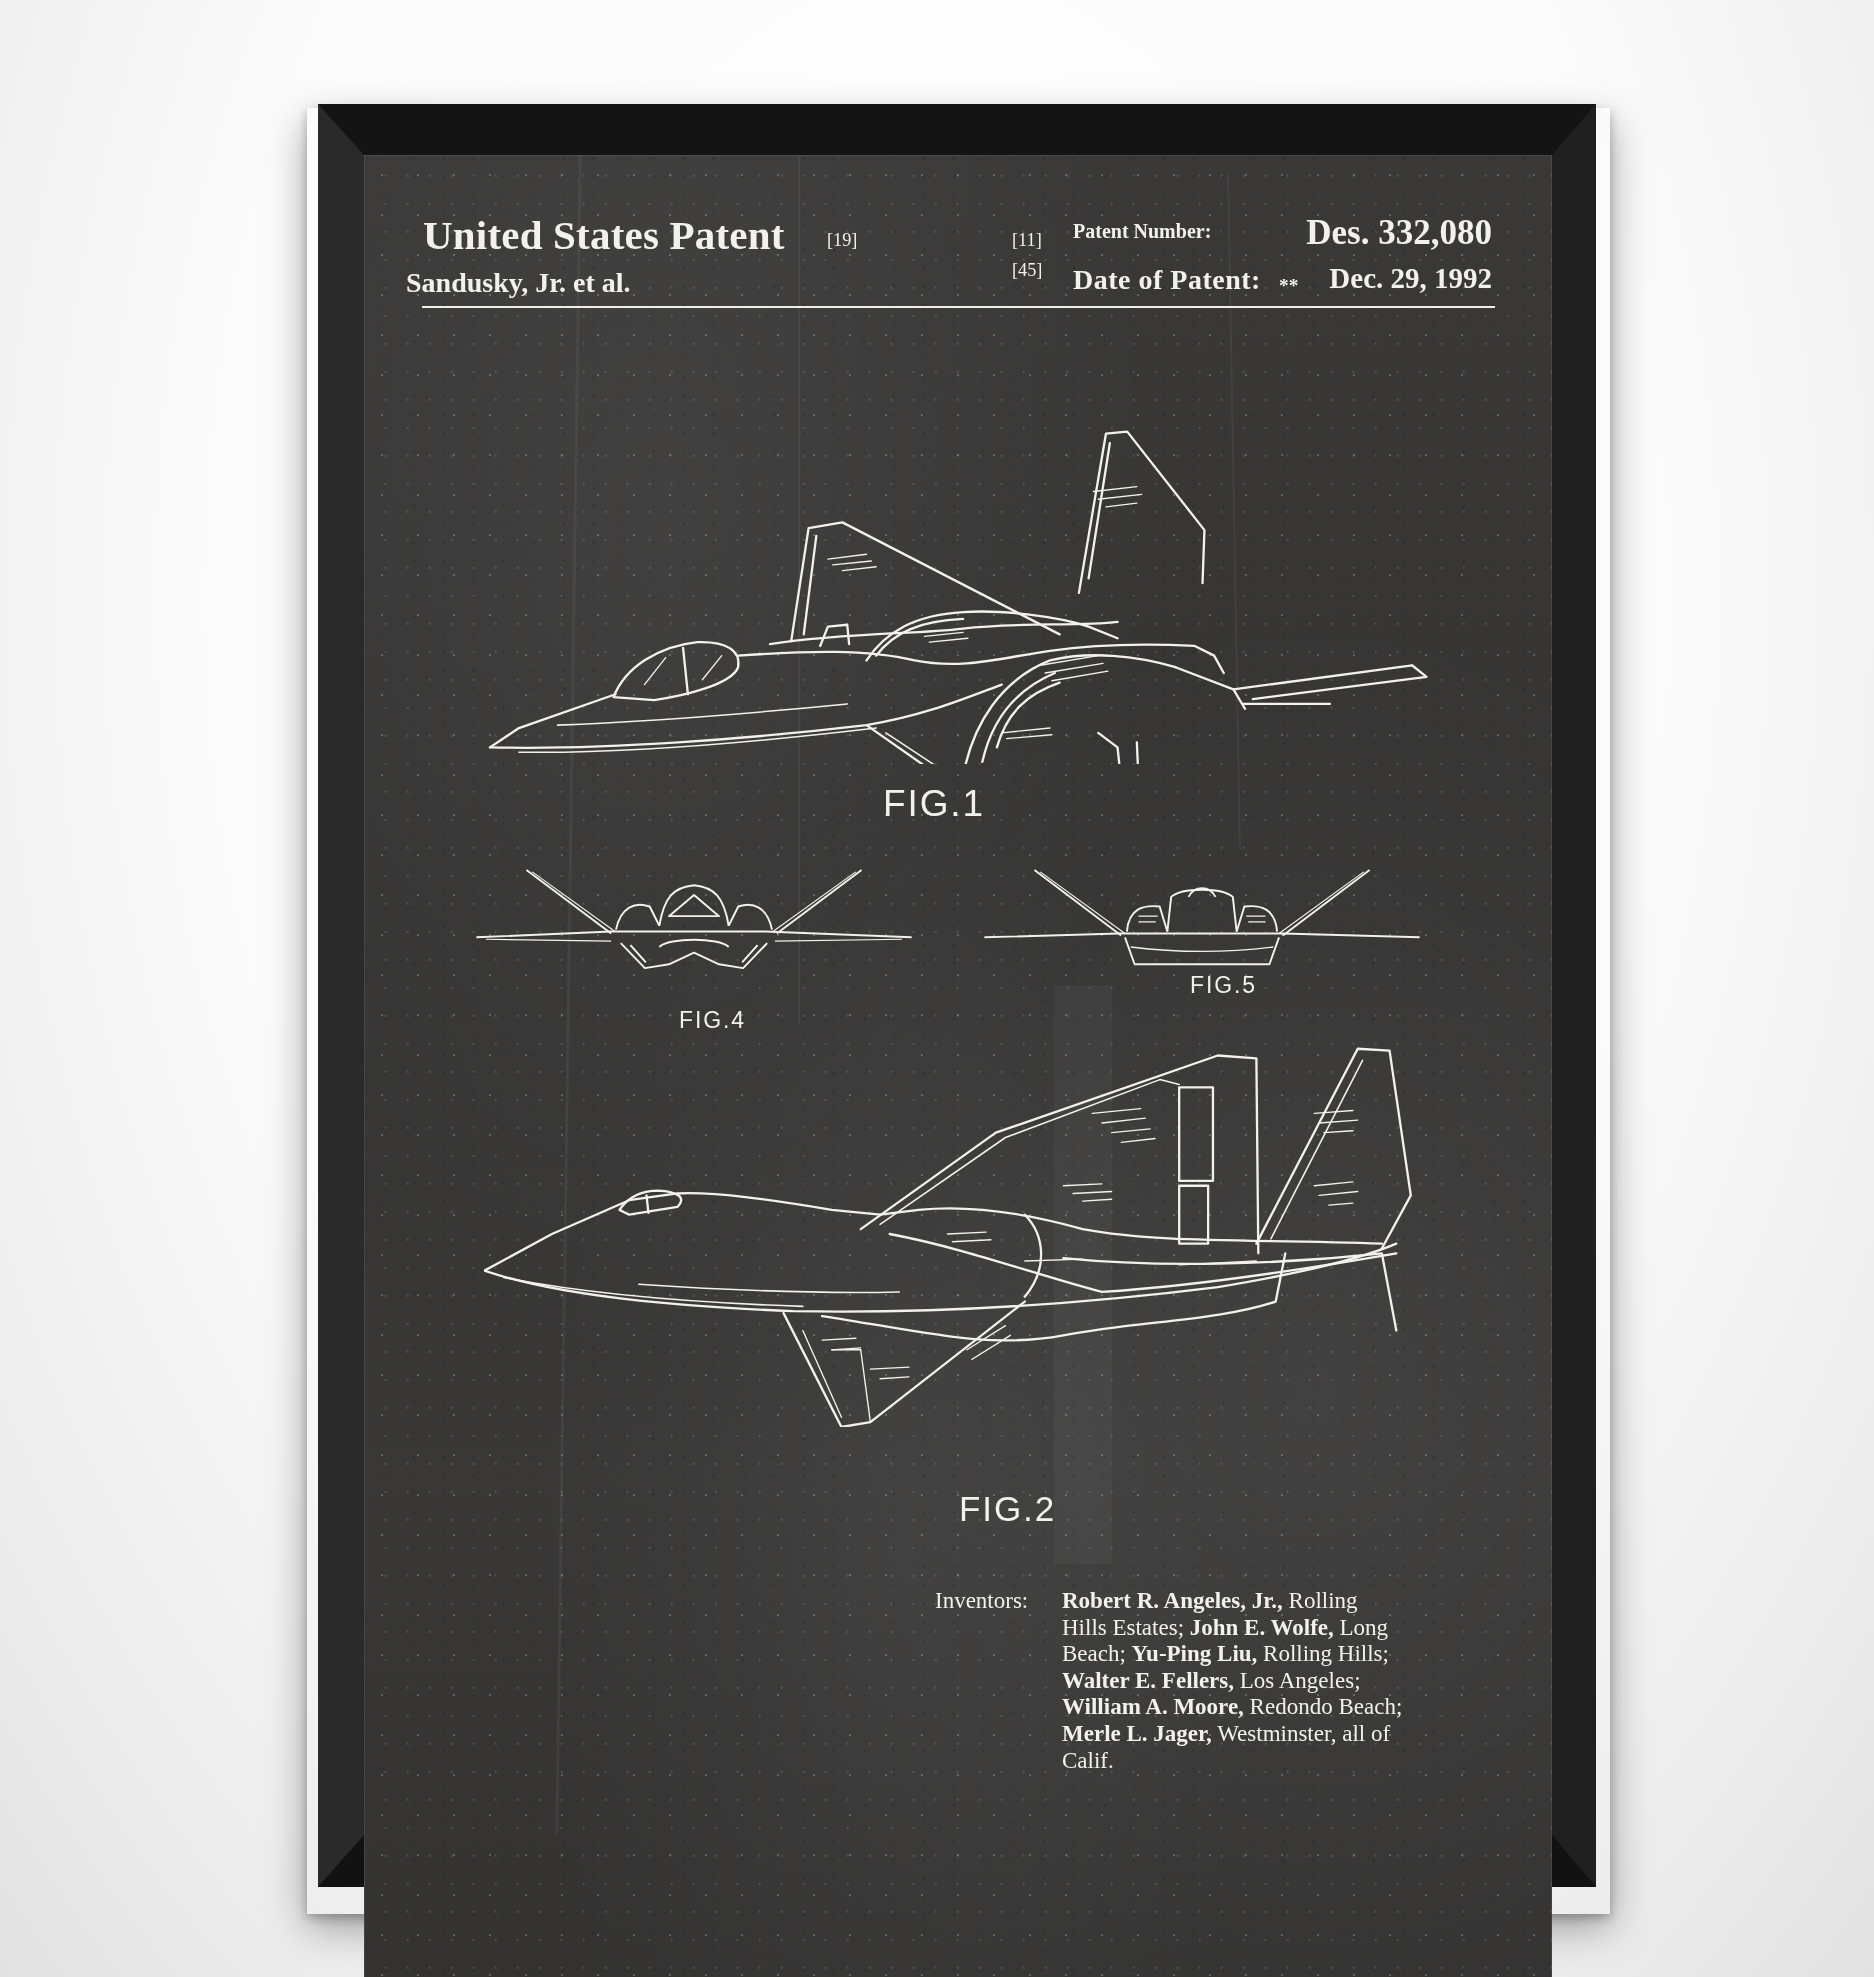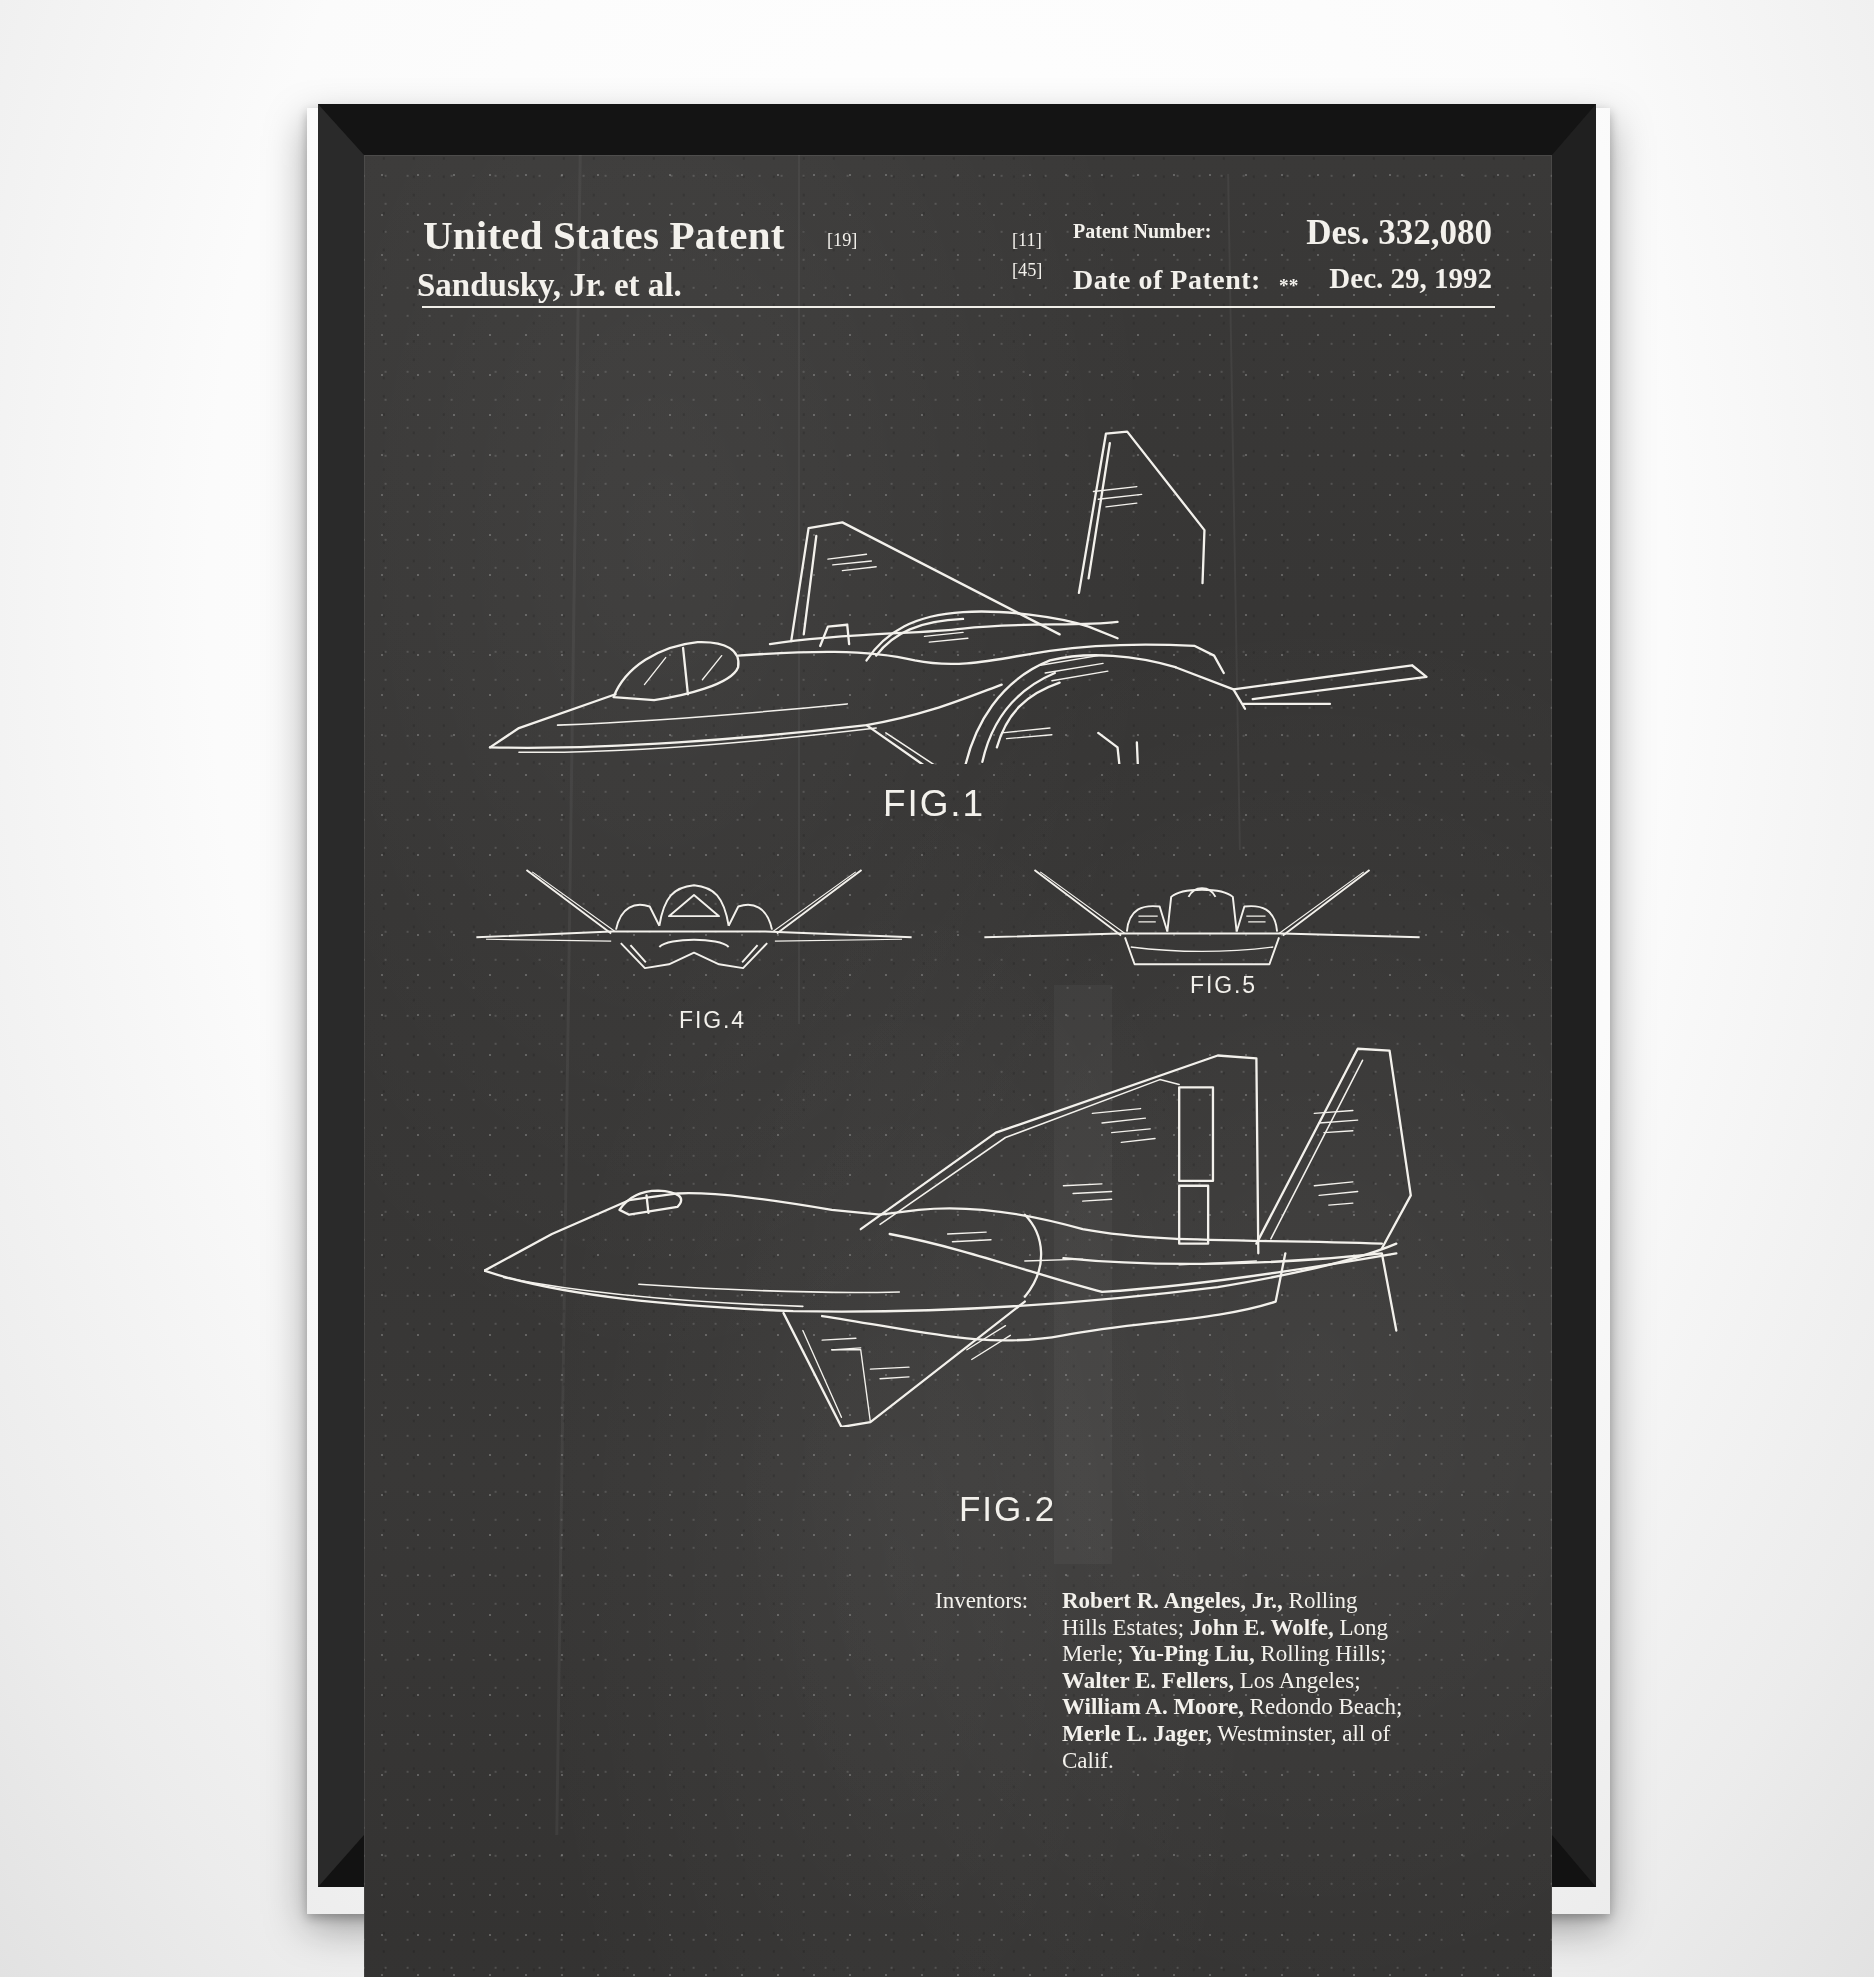--- a/index.html
+++ b/index.html
@@ -54,21 +54,21 @@
     background-size: 36px 40px, 22px 28px, 30px 18.3px;
     background-position: 0 0, 10.6px 6.8px, 4.8px 12.6px;
     pointer-events: none;
   }
   .streak { position: absolute; background: rgba(255,255,255,0.05); pointer-events: none; }
 
   .txt { position: absolute; color: #f3f1ec; white-space: nowrap; }
   .title { left: 59px; top: 56px; font-size: 41px; font-weight: bold; letter-spacing: 0.2px; }
   .ref { font-size: 18.3px; font-weight: normal; }
   .ref19 { left: 463px; top: 75px; }
-  .author { left: 53px; top: 112px; font-size: 33px; font-weight: bold; }
+  .author { left: 42px; top: 112px; font-size: 28px; font-weight: bold; }
   .ref11 { left: 648px; top: 75px; text-align: center; }
   .ref45 { left: 648px; top: 105px; }
   .pn-label { left: 709px; top: 65px; font-size: 20px; font-weight: bold; }
   .pn-value { right: 60px; top: 58px; font-size: 35px; font-weight: bold; }
   .dp-label { left: 709px; top: 109px; font-size: 28px; font-weight: bold; letter-spacing: 0.5px;}
   .dp-stars { left: 915px; top: 120px; font-size: 19.3px; font-weight: bold; }
   .dp-value { right: 60px; top: 107px; font-size: 29px; font-weight: bold; }
   .rule { position: absolute; left: 58px; top: 151px; width: 1073px; height: 1.9px; background: #f0eee8; }
 
   .fig-label {
@@ -251,21 +251,21 @@
       </g>
     </svg>
   </div>
   <div class="fig-label fig2">FIG.2</div>
 
   <div class="inventors">
     <span class="inv-label">Inventors:</span>
     <div class="inv-body">
       <span class="inv-line"><b>Robert R. Angeles, Jr.,</b><span> Rolling</span></span>
       <span class="inv-line"><span>Hills Estates; </span><b>John E. Wolfe,</b><span> Long</span></span>
-      <span class="inv-line"><span>Merle; </span><b>Yu-Ping Liu,</b><span> Rolling Hills;</span></span>
+      <span class="inv-line"><span>Beach; </span><b>Yu-Ping Liu,</b><span> Rolling Hills;</span></span>
       <span class="inv-line"><b>Walter E. Fellers,</b><span> Los Angeles;</span></span>
       <span class="inv-line"><b>William A. Moore,</b><span> Redondo Beach;</span></span>
       <span class="inv-line"><b>Merle L. Jager,</b><span> Westminster, all of</span></span>
       <span class="inv-line"><span>Calif.</span></span>
     </div>
   </div>
 </div>
 
 
 </body></html>

